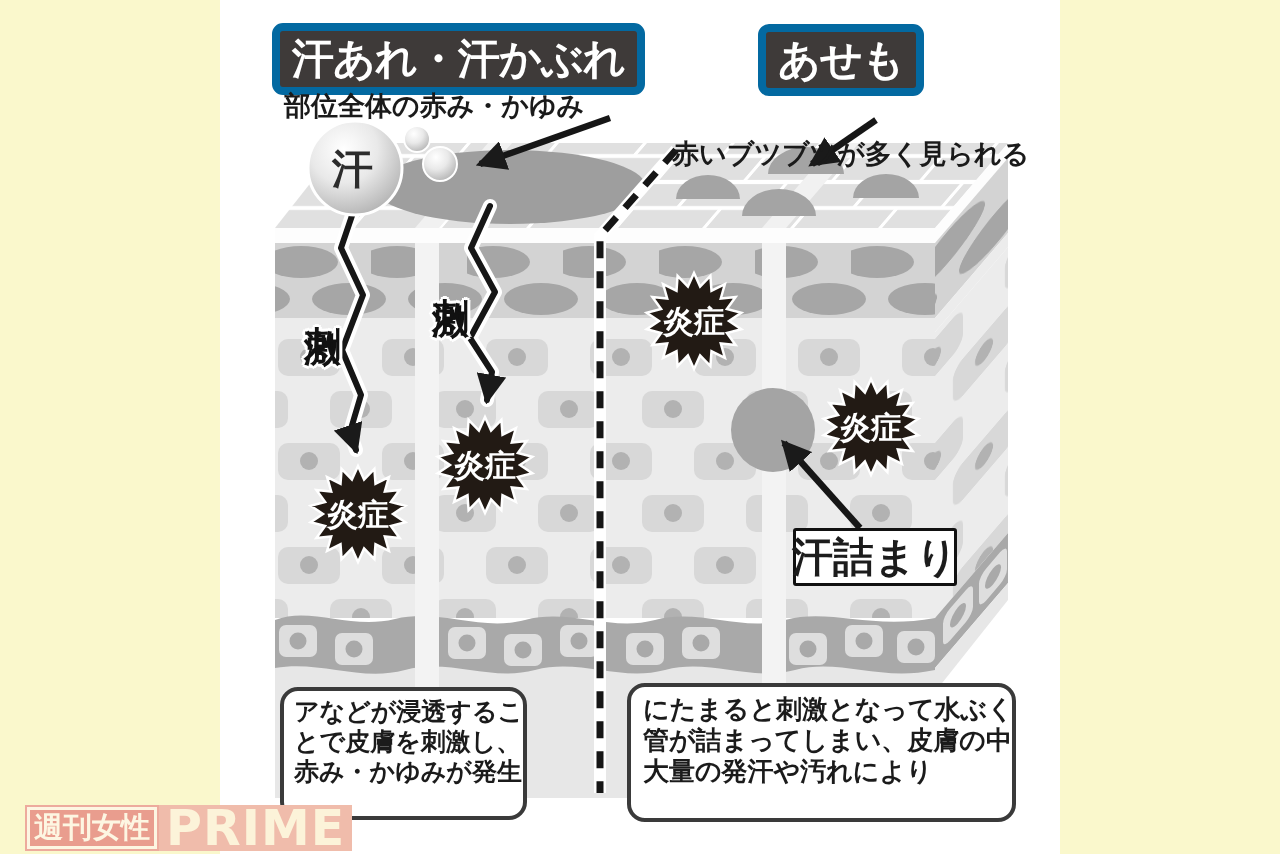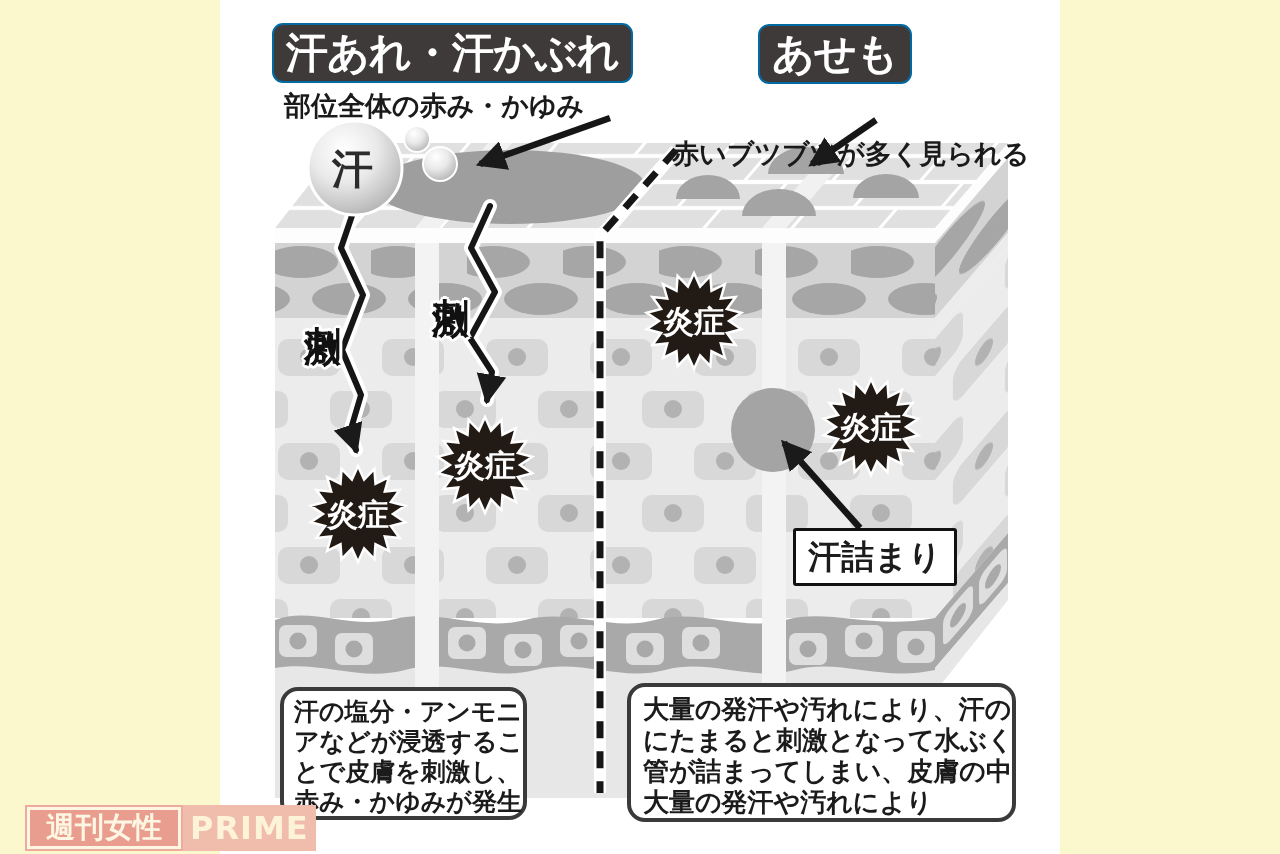--- a/index.html
+++ b/index.html
@@ -13,21 +13,21 @@
   .panel {
     position:absolute; left:220px; top:0; width:840px; height:854px;
     background:#ffffff;
   }
   svg.diagram { position:absolute; left:0; top:0; }
 
   .title-box {
     position:absolute;
     background:#3e3a39;
     color:#ffffff;
-    border:2px solid #0369a1;
+    border:8px solid #0369a1;
     border-radius:11px;
     font-size:42px;
     font-weight:bold;
     letter-spacing:-1px;
     padding:5px 12px;
     line-height:1.1;
     white-space:nowrap;
   }
   .subtitle {
     position:absolute;
@@ -51,21 +51,21 @@
     font-size:41px;
     font-weight:bold;
     color:#2c2c2c;
   }
   .blockage-box {
     position:absolute;
     left:793px; top:528px; width:164px; height:58px;
     background:#ffffff;
     border:3px solid #111;
     border-radius:3px;
-    font-size:33px; font-weight:bold;
+    font-size:41px; font-weight:bold;
     display:flex; align-items:center; justify-content:center;
     white-space:nowrap;
   }
   .desc-box {
     position:absolute;
     background:#ffffff;
     border:4px solid #3a3a3a;
     border-radius:18px;
     font-weight:600;
     color:#1b1b1b;
@@ -85,29 +85,29 @@
     position:absolute; left:25px; top:805px; height:46px;
     display:flex; align-items:stretch;
     background:#edab9d;
   }
   .watermark .mag {
     display:flex; align-items:center;
     border:3px solid #fdf6e2;
     color:#fdf6e2;
     background:#e99d8e;
     font-size:29px; font-weight:bold;
-    padding:0 16px;
+    padding:0 4px;
     margin:2px;
     white-space:nowrap;
   }
   .watermark .brand {
     display:flex; align-items:center;
     color:#fcf3d9;
     background:#f0bcab;
-    font-size:32px; font-weight:bold;
+    font-size:49px; font-weight:bold;
     letter-spacing:1px;
     padding:0 7px;
     white-space:nowrap;
   }
 </style>
 </head>
 <body>
 
 <div class="panel"></div>
 
@@ -274,27 +274,25 @@
 <div class="sweat-label" style="left:332px; top:142px;">汗</div>
 
 <div class="v-label" style="left:297px; top:296px;">刺激</div>
 <div class="v-label" style="left:425px; top:268px;">刺激</div>
 
 <div class="blockage-box">
   <span>汗詰まり</span>
 </div>
 
 <div class="desc-box desc-left">
-  <span>汗の塩分・アンモニ</span>
   <span>アなどが浸透するこ</span>
   <span>とで皮膚を刺激し、</span>
   <span>赤み・かゆみが発生</span>
 </div>
 <div class="desc-box desc-right">
-  <span>大量の発汗や汚れにより、汗の</span>
   <span>にたまると刺激となって水ぶく</span>
   <span>管が詰まってしまい、皮膚の中</span>
   <span>大量の発汗や汚れにより</span>
 </div>
 
 <div class="watermark">
   <span class="mag">週刊女性</span>
   <span class="brand">PRIME</span>
 </div>
 

